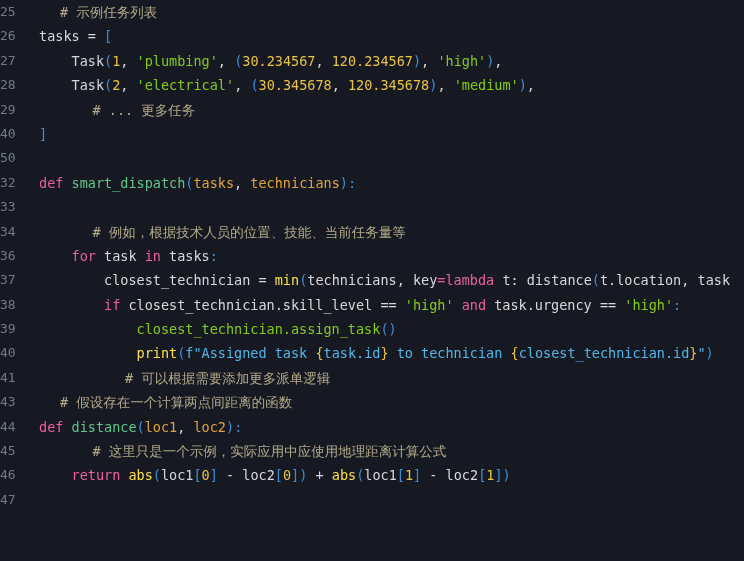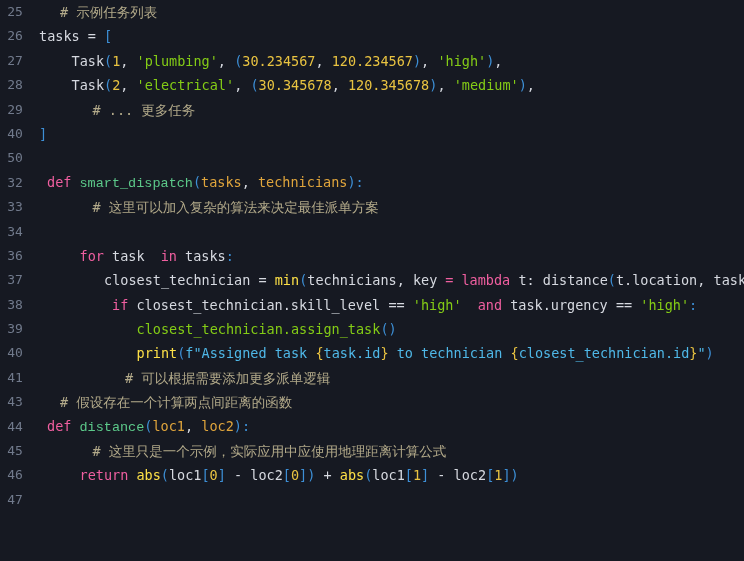--- a/index.html
+++ b/index.html
@@ -25,38 +25,38 @@
     line-height: 24.4px;
     white-space: pre;
     display: flex;
     align-items: center;
     font-size: 13.5px;
     letter-spacing: 0px;
   }
   .gutter {
     width: 30px;
     min-width: 30px;
-    text-align: center;
+    text-align: left;
     color: #717a8c;
     padding-right: 9px;
     font-size: 13px;
     user-select: none;
     font-family: "DejaVu Sans Mono", "Liberation Mono", monospace;
   }
   .content {
     white-space: pre;
     font-family: "DejaVu Sans Mono", "Liberation Mono", monospace;
     font-size: 13.5px;
     overflow: hidden;
     flex: 1;
   }
   
   .t-com  { color: #b3aa8a; margin-left: 21px; }
-  .t-kw   { color: #f05fa0; margin-left: 8px; }
-  .t-fn   { color: #5cc98a; font-family: Liberation Mono, monospace; }
+  .t-kw   { color: #f05fa0; }
+  .t-fn   { color: #5cc98a; }
   .t-bi   { color: #fde047; }
   .t-num  { color: #e9c341; }
   .t-str  { color: #84cc16; }
   .t-var  { color: #d6d9e0; }
   .t-par  { color: #3d8fd6; }
   .t-prm  { color: #e0a53c; }
   .t-op   { color: #d6d9e0; }
   .t-fstr { color: #4fb8e8; }
   .t-brace{ color: #e9c341; }
   .t-plain{ color: #d6d9e0; }
@@ -67,22 +67,22 @@
 <div id="editor">
   <div id="code-lines">
       <div class="code-line"><div class="gutter">25</div><div class="content"><span class="t-com"># 示例任务列表</span></div></div>
       <div class="code-line"><div class="gutter">26</div><div class="content"><span class="t-var">tasks </span><span class="t-op">= </span><span class="t-par">[</span></div></div>
       <div class="code-line"><div class="gutter">27</div><div class="content"><span class="t-plain">    </span><span class="t-var">Task</span><span class="t-par">(</span><span class="t-num">1</span><span class="t-op">, </span><span class="t-str">'plumbing'</span><span class="t-op">, </span><span class="t-par">(</span><span class="t-num">30.234567</span><span class="t-op">, </span><span class="t-num">120.234567</span><span class="t-par">)</span><span class="t-op">, </span><span class="t-str">'high'</span><span class="t-par">)</span><span class="t-op">,</span></div></div>
       <div class="code-line"><div class="gutter">28</div><div class="content"><span class="t-plain">    </span><span class="t-var">Task</span><span class="t-par">(</span><span class="t-num">2</span><span class="t-op">, </span><span class="t-str">'electrical'</span><span class="t-op">, </span><span class="t-par">(</span><span class="t-num">30.345678</span><span class="t-op">, </span><span class="t-num">120.345678</span><span class="t-par">)</span><span class="t-op">, </span><span class="t-str">'medium'</span><span class="t-par">)</span><span class="t-op">,</span></div></div>
       <div class="code-line"><div class="gutter">29</div><div class="content"><span class="t-plain">    </span><span class="t-com"># ... 更多任务</span></div></div>
       <div class="code-line"><div class="gutter">40</div><div class="content"><span class="t-par">]</span></div></div>
       <div class="code-line"><div class="gutter">50</div><div class="content"></div></div>
       <div class="code-line"><div class="gutter">32</div><div class="content"><span class="t-kw">def </span><span class="t-fn">smart_dispatch</span><span class="t-par">(</span><span class="t-prm">tasks</span><span class="t-op">, </span><span class="t-prm">technicians</span><span class="t-par">)</span><span class="t-par">:</span></div></div>
-      <div class="code-line"><div class="gutter">33</div><div class="content"><span class="t-plain">    </span><span class="t-com"># 这里可以加入复杂的算法来决定最佳派单方案</span></div></div>
-      <div class="code-line"><div class="gutter">34</div><div class="content"><span class="t-plain">    </span></div></div>
+      <div class="code-line"><div class="gutter">33</div><div class="content"><span class="t-plain">    </span></div></div>
+      <div class="code-line"><div class="gutter">34</div><div class="content"><span class="t-plain">    </span><span class="t-com"># 例如，根据技术人员的位置、技能、当前任务量等</span></div></div>
       <div class="code-line"><div class="gutter">36</div><div class="content"><span class="t-plain">    </span><span class="t-kw">for </span><span class="t-var">task </span><span class="t-kw">in </span><span class="t-var">tasks</span><span class="t-par">:</span></div></div>
       <div class="code-line"><div class="gutter">37</div><div class="content"><span class="t-plain">        </span><span class="t-var">closest_technician </span><span class="t-op">= </span><span class="t-bi">min</span><span class="t-par">(</span><span class="t-var">technicians</span><span class="t-op">, </span><span class="t-var">key</span><span class="t-kw">=</span><span class="t-kw">lambda </span><span class="t-var">t</span><span class="t-op">: </span><span class="t-var">distance</span><span class="t-par">(</span><span class="t-var">t.location</span><span class="t-op">, </span><span class="t-var">task</span></div></div>
       <div class="code-line"><div class="gutter">38</div><div class="content"><span class="t-plain">        </span><span class="t-kw">if </span><span class="t-var">closest_technician.skill_level </span><span class="t-op">== </span><span class="t-str">'high' </span><span class="t-kw">and </span><span class="t-var">task.urgency </span><span class="t-op">== </span><span class="t-str">'high'</span><span class="t-par">:</span></div></div>
       <div class="code-line"><div class="gutter">39</div><div class="content"><span class="t-plain">            </span><span class="t-str">closest_technician.assign_task</span><span class="t-par">()</span></div></div>
       <div class="code-line"><div class="gutter">40</div><div class="content"><span class="t-plain">            </span><span class="t-bi">print</span><span class="t-par">(</span><span class="t-fstr">f"Assigned task </span><span class="t-brace">{</span><span class="t-fstr">task.id</span><span class="t-brace">}</span><span class="t-fstr"> to technician </span><span class="t-brace">{</span><span class="t-fstr">closest_technician.id</span><span class="t-brace">}</span><span class="t-fstr">"</span><span class="t-par">)</span></div></div>
       <div class="code-line"><div class="gutter">41</div><div class="content"><span class="t-plain">        </span><span class="t-com"># 可以根据需要添加更多派单逻辑</span></div></div>
       <div class="code-line"><div class="gutter">43</div><div class="content"><span class="t-com"># 假设存在一个计算两点间距离的函数</span></div></div>
       <div class="code-line"><div class="gutter">44</div><div class="content"><span class="t-kw">def </span><span class="t-fn">distance</span><span class="t-par">(</span><span class="t-prm">loc1</span><span class="t-op">, </span><span class="t-prm">loc2</span><span class="t-par">)</span><span class="t-par">:</span></div></div>
       <div class="code-line"><div class="gutter">45</div><div class="content"><span class="t-plain">    </span><span class="t-com"># 这里只是一个示例，实际应用中应使用地理距离计算公式</span></div></div>
       <div class="code-line"><div class="gutter">46</div><div class="content"><span class="t-plain">    </span><span class="t-kw">return </span><span class="t-bi">abs</span><span class="t-par">(</span><span class="t-var">loc1</span><span class="t-par">[</span><span class="t-num">0</span><span class="t-par">]</span><span class="t-op"> - </span><span class="t-var">loc2</span><span class="t-par">[</span><span class="t-num">0</span><span class="t-par">]</span><span class="t-par">)</span><span class="t-op"> + </span><span class="t-bi">abs</span><span class="t-par">(</span><span class="t-var">loc1</span><span class="t-par">[</span><span class="t-num">1</span><span class="t-par">]</span><span class="t-op"> - </span><span class="t-var">loc2</span><span class="t-par">[</span><span class="t-num">1</span><span class="t-par">]</span><span class="t-par">)</span></div></div>

